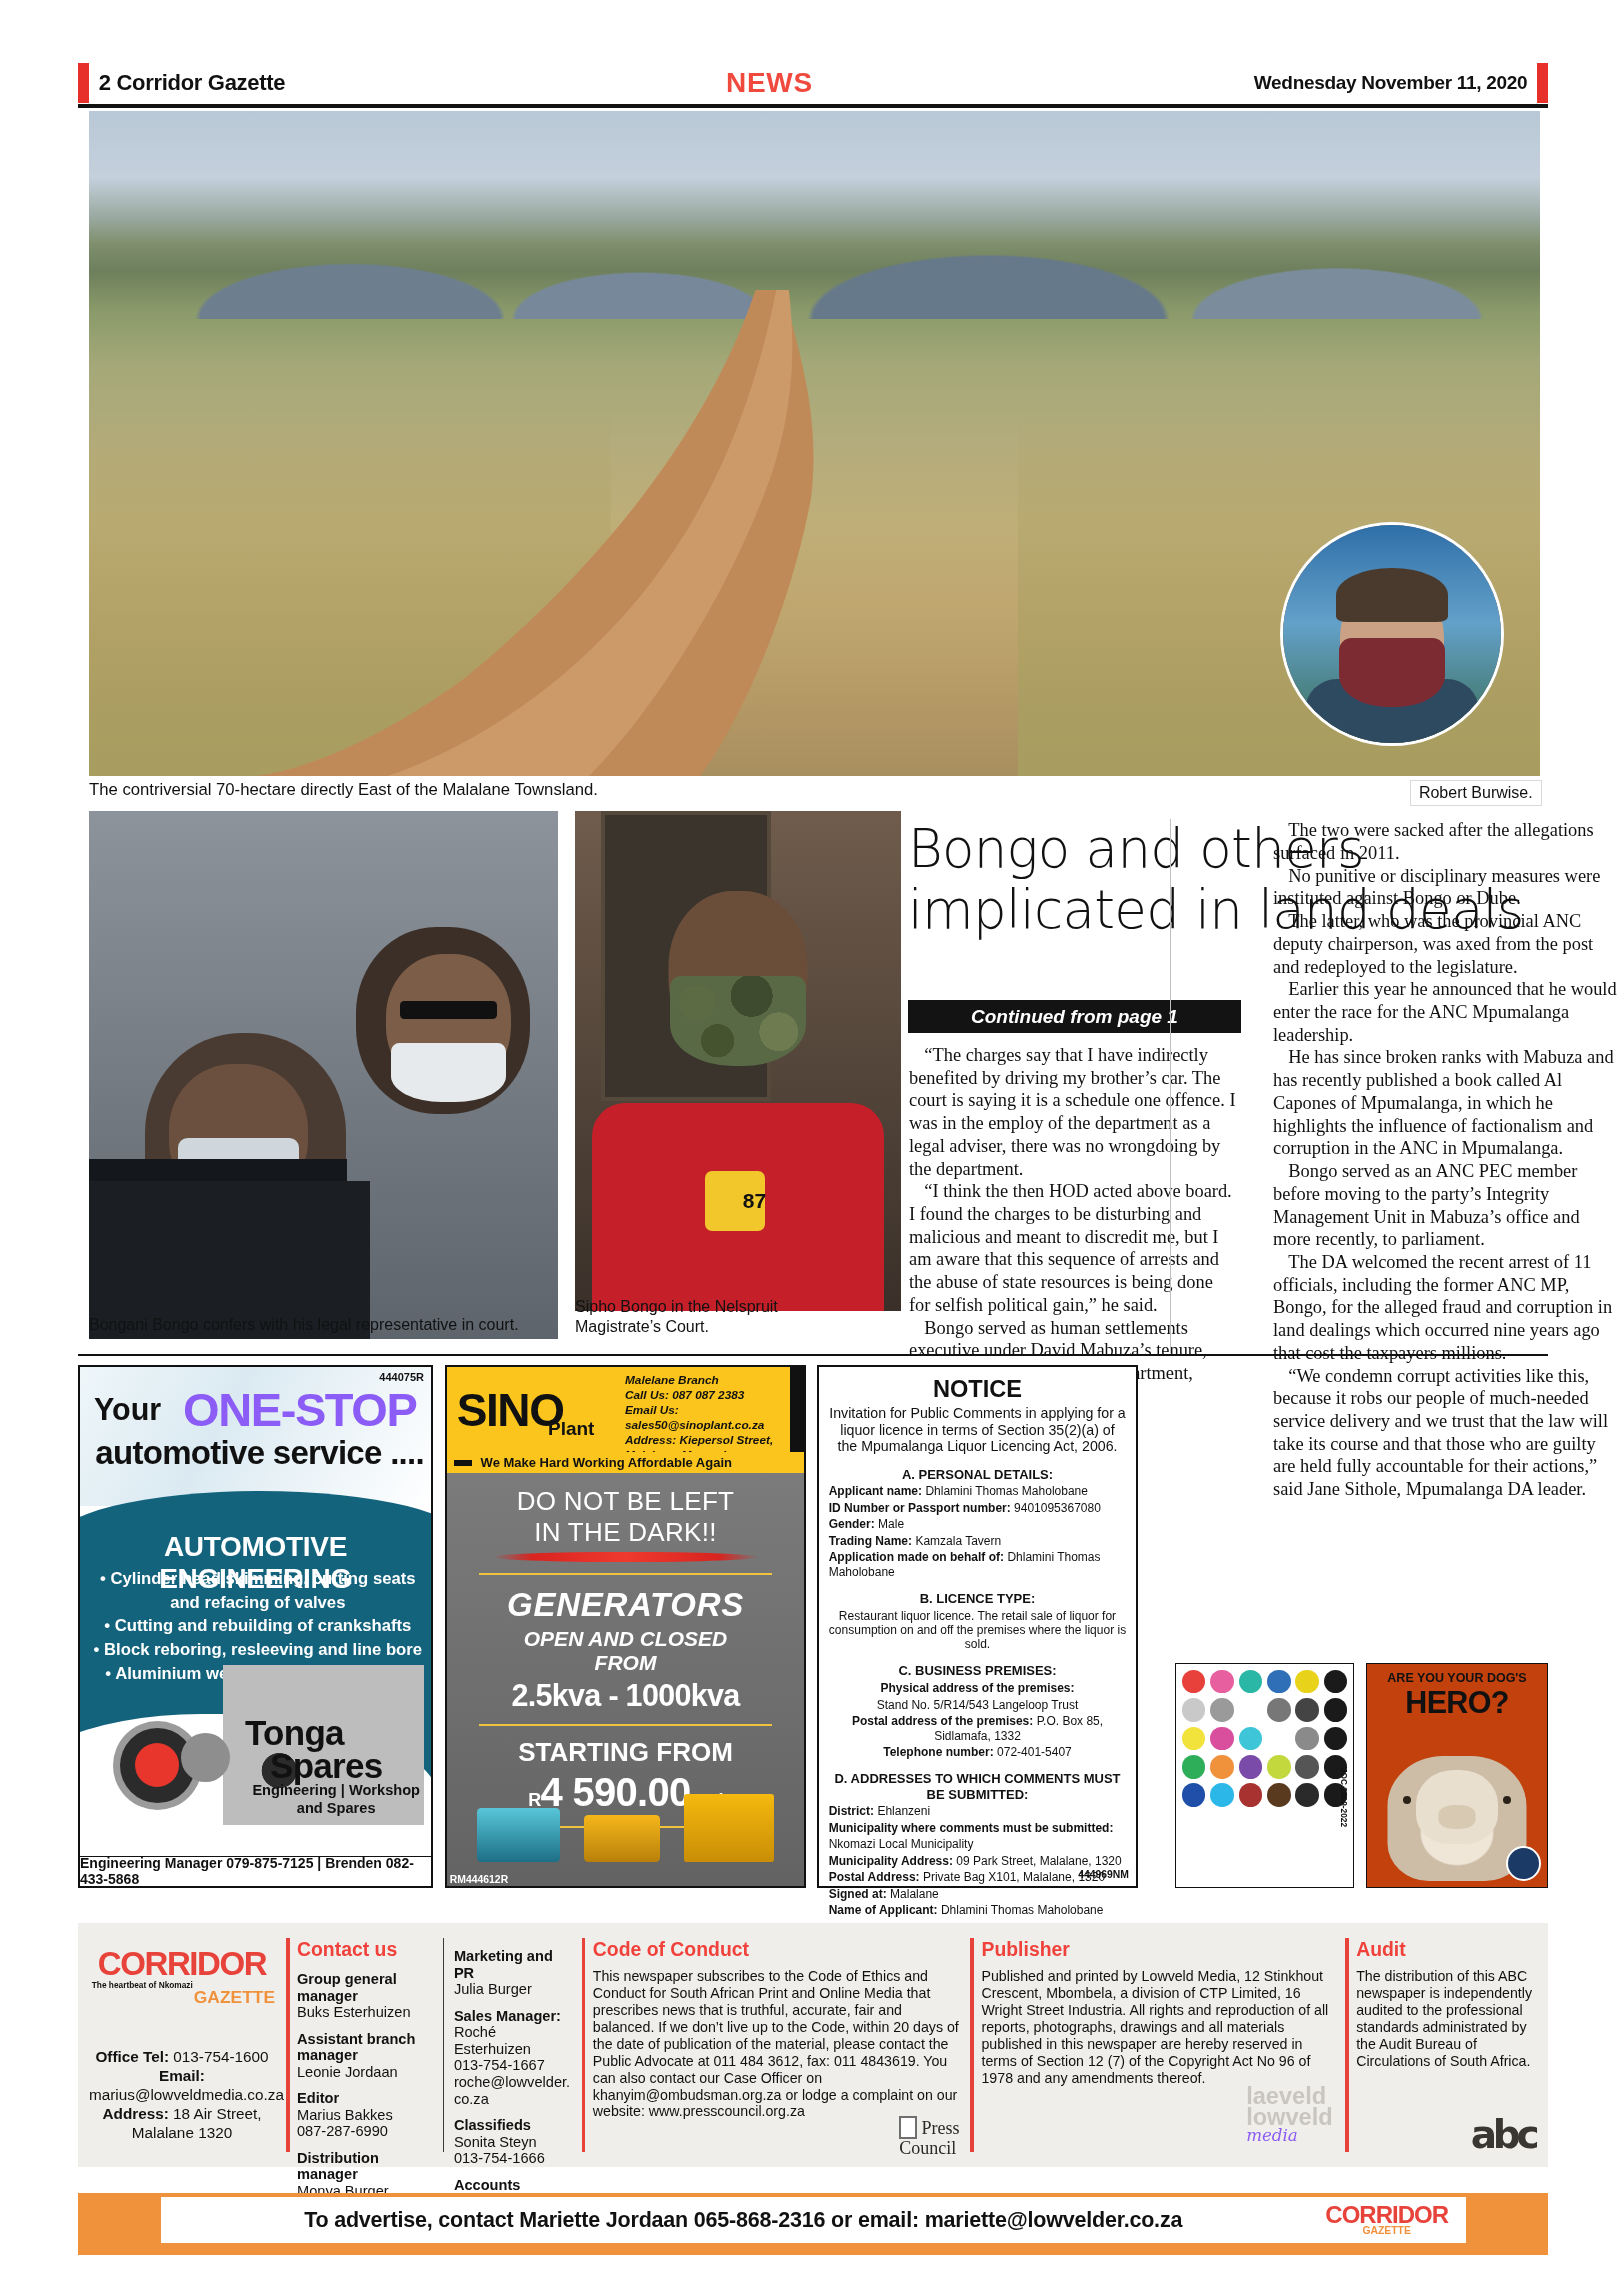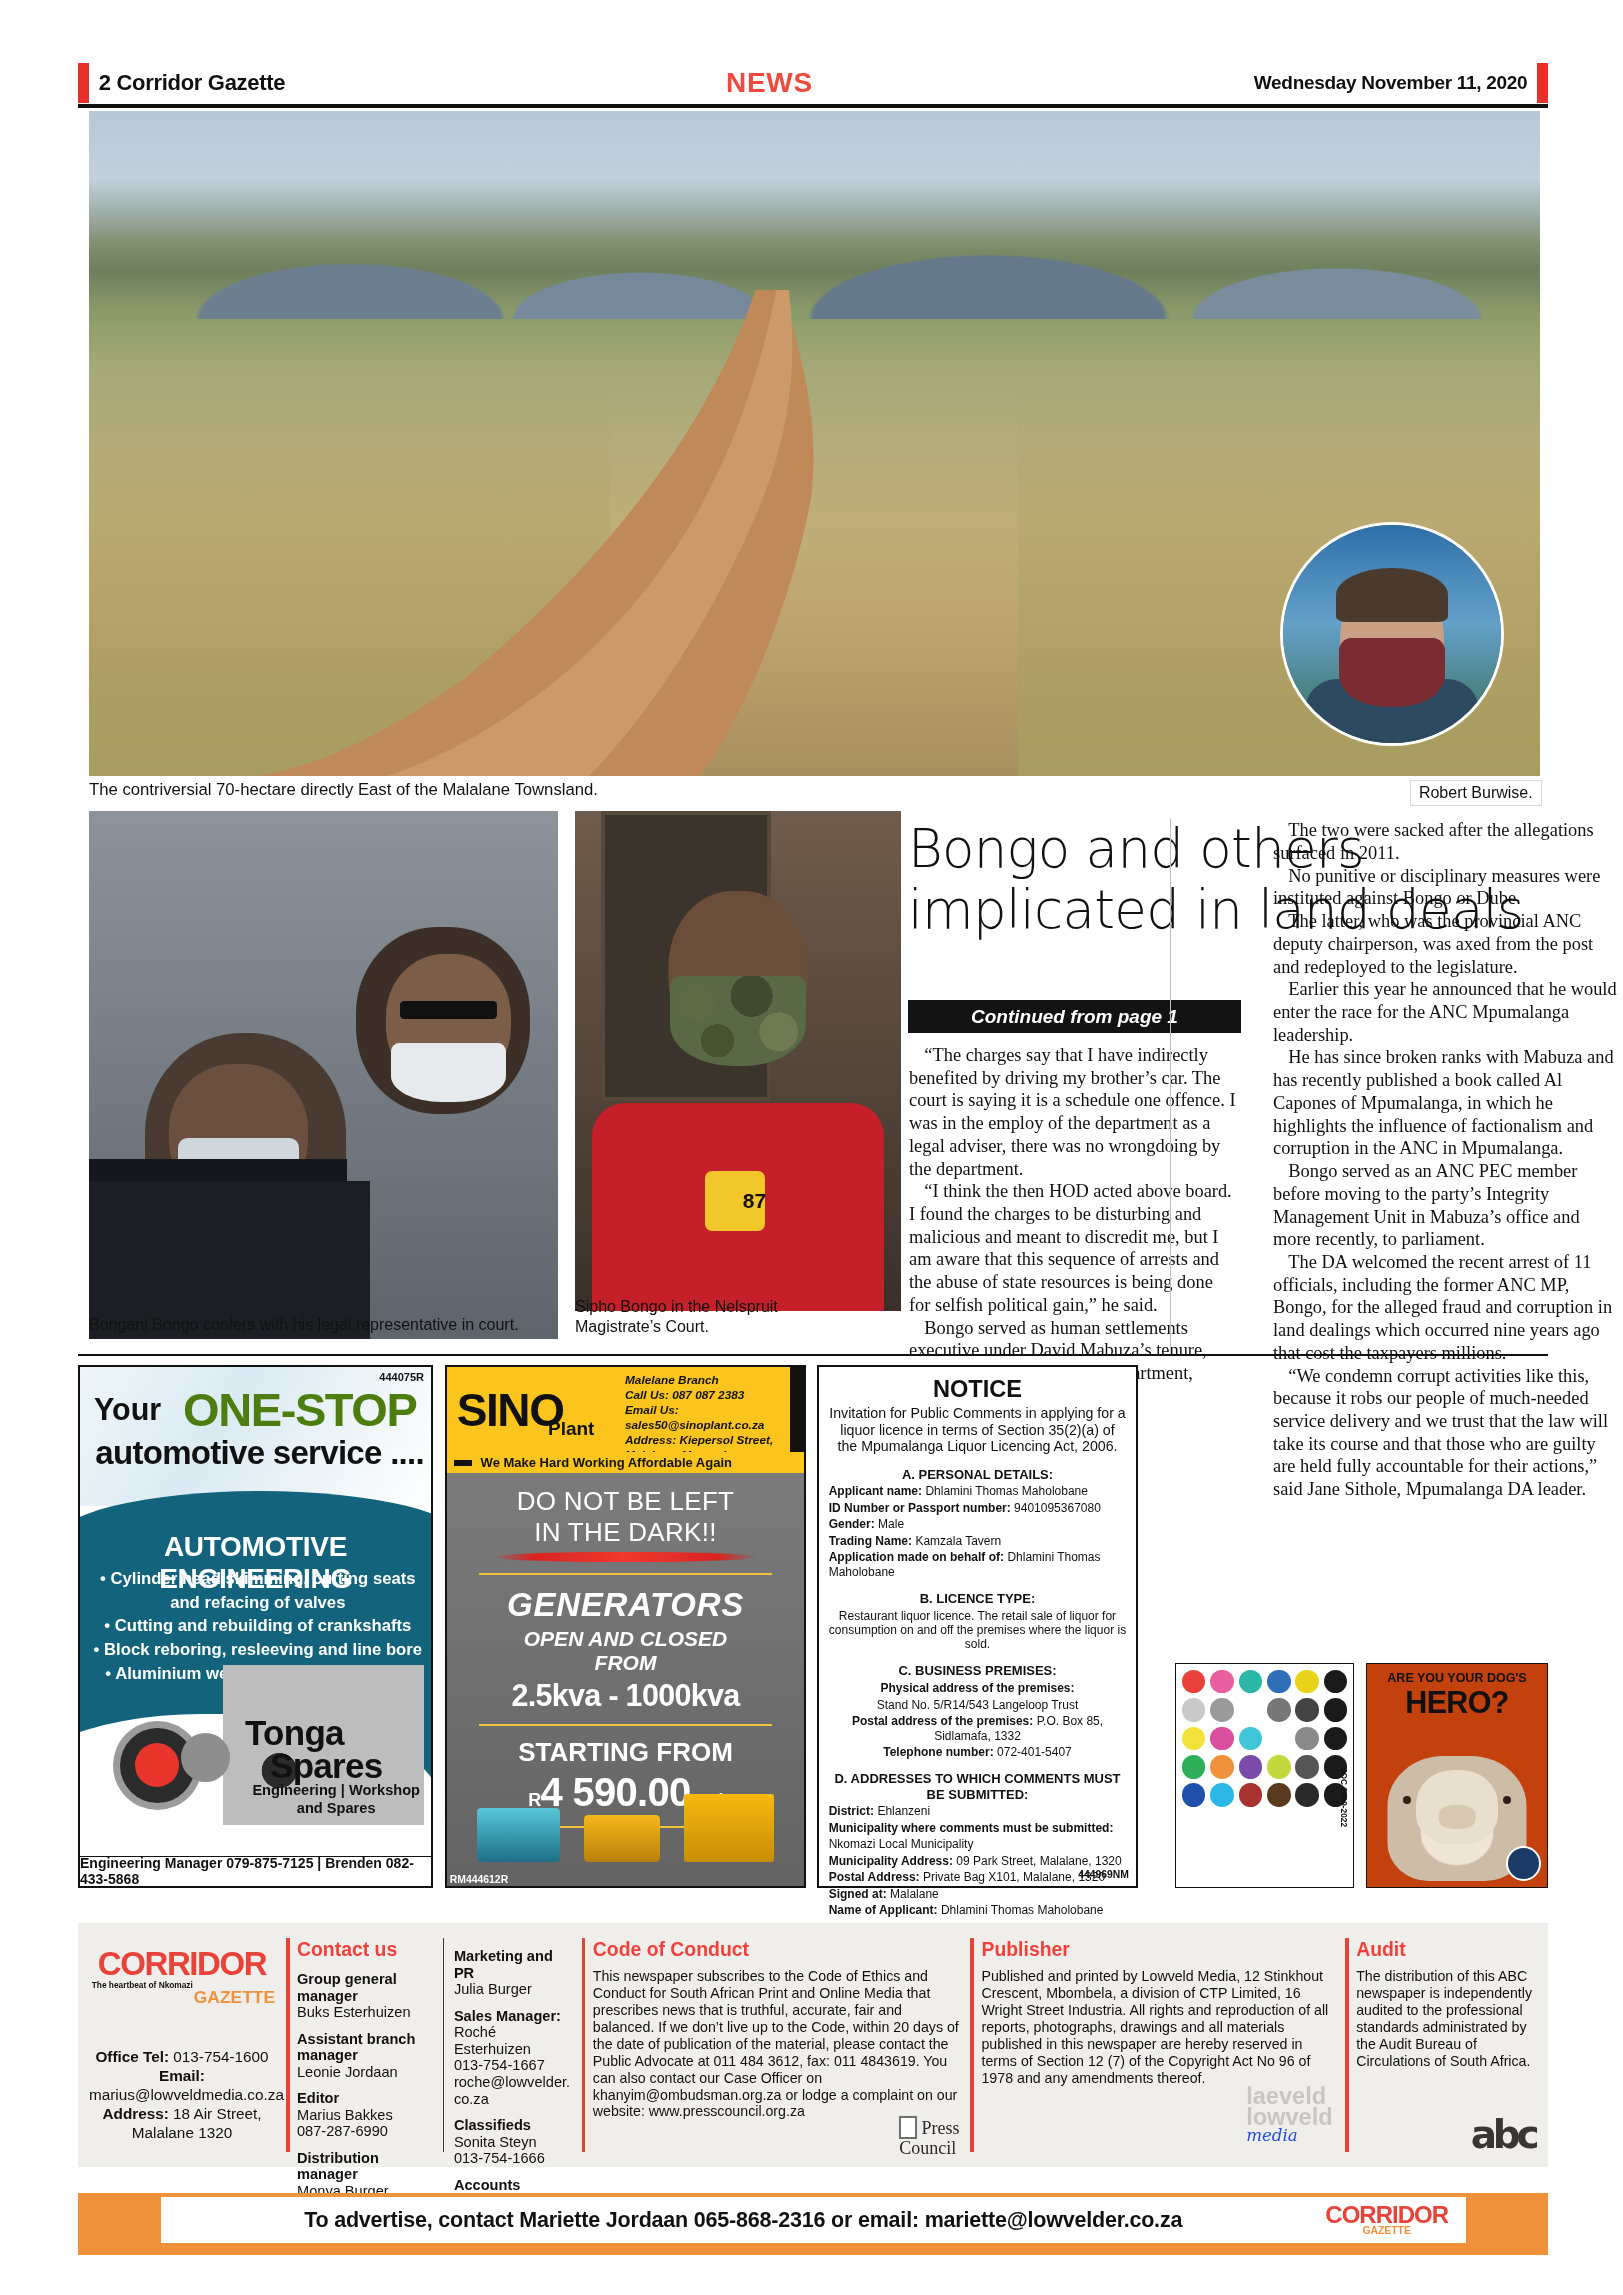--- a/index.html
+++ b/index.html
@@ -233,21 +233,21 @@
   .ad-tonga .code { position:absolute; right:7px; top:4.2px; font-size:11px; font-weight:bold; color:#111; }
   .ad-tonga .t-top {
     position:absolute; left:0; top:0; width:100%; height:139px;
     background:linear-gradient(120deg,#eef6f9,#dbeaf2 40%,#ffffff 100%);
   }
   .ad-tonga .t-your {
     position:absolute; left:14px; top:25px; font-size:30.5px; font-weight:bold; color:#111;
   }
   .ad-tonga .t-onestop {
     position:absolute; left:103px; top:15.3px; font-size:47px; font-weight:bold;
-    color:#4d7c0f; letter-spacing:-1.4px;
+    color:#8b5cf6; letter-spacing:-1.4px;
   }
   .ad-tonga .t-auto {
     position:absolute; left:15.3px; top:67px; font-size:33px; font-weight:bold; color:#111;
     letter-spacing:-0.7px;
   }
   .ad-tonga .t-blue {
     position:absolute; left:-28px; top:124px; width:416px; height:298px;
     background:#13637d; border-radius:52% 52% 0 0 / 18% 18% 0 0;
   }
   .ad-tonga .t-heading {
@@ -444,21 +444,21 @@
     font-size:18px; color:#2a2a2a; line-height:1.0; text-align:left;
   }
   .pc-box {
     display:inline-block; width:18px; height:23.6px; border:2.8px solid #6f6f6f;
     background:#fff; vertical-align:-5.6px; margin-right:4.2px;
   }
   .lowveld-logo {
     position:absolute; right:12.5px; bottom:23.6px; text-align:left;
     color:#c9c5c0; font-weight:bold; font-size:23.6px; line-height:0.9;
   }
-  .lowveld-logo .sig { color:#1d4ed8; font-family:"DejaVu Serif", serif; font-style:italic; font-size:16.7px; font-weight:normal;}
+  .lowveld-logo .sig { color:#8b5cf6; font-family:"DejaVu Serif", serif; font-style:italic; font-size:16.7px; font-weight:normal;}
   .abc-logo {
     position:absolute; right:12.5px; bottom:9.7px; font-size:39px; font-weight:bold;
     color:#3a3732; letter-spacing:-4.2px; font-family:"DejaVu Sans", sans-serif;
   }
 
   
   .banner {
     position:absolute; left:78px; top:2193px; width:1470px; height:62px;
     background:#f0913c; display:flex; align-items:center;
   }

